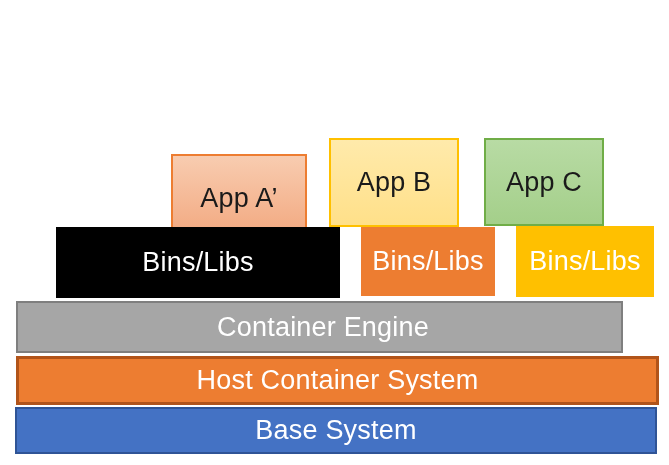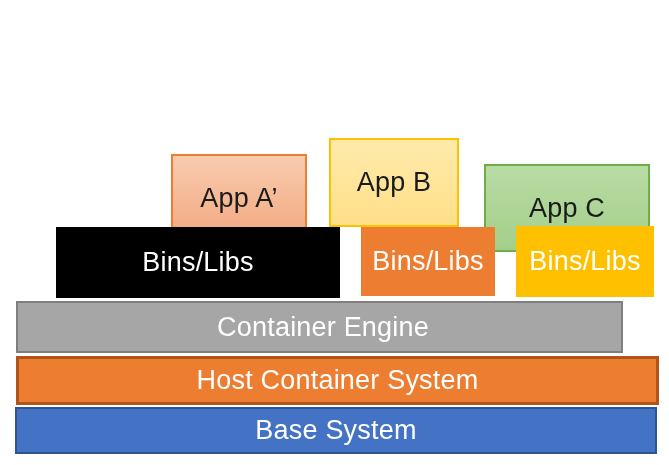--- a/index.html
+++ b/index.html
@@ -40,24 +40,23 @@
     left: 171px; top: 154px; width: 136px; height: 88px;
     background: linear-gradient(to bottom, #f8ccb0, #f2a77e);
     border-color: #ED7D31;
   }
   .app-b {
     left: 329px; top: 138px; width: 130px; height: 89px;
     background: linear-gradient(to bottom, #ffeaab, #ffe089);
     border-color: #FFC000;
   }
   .app-c {
-    left: 484px; top: 138px; width: 166px; height: 88px;
+    left: 484px; top: 138px; width: 120px; height: 88px;
     background: linear-gradient(to bottom, #b8dba4, #a4cf8a);
     border-color: #70AD47;
-    margin-top: 26px;
   }
   
   .bins { color: #ffffff; margin-left: 32px; }
   .bins-black {
     left: 24px; top: 227px; width: 284px; height: 71px;
     background: #000000;
   }
   .bins-orange {
     left: 329px; top: 227px; width: 134px; height: 69px;
     background: #ED7D31;

